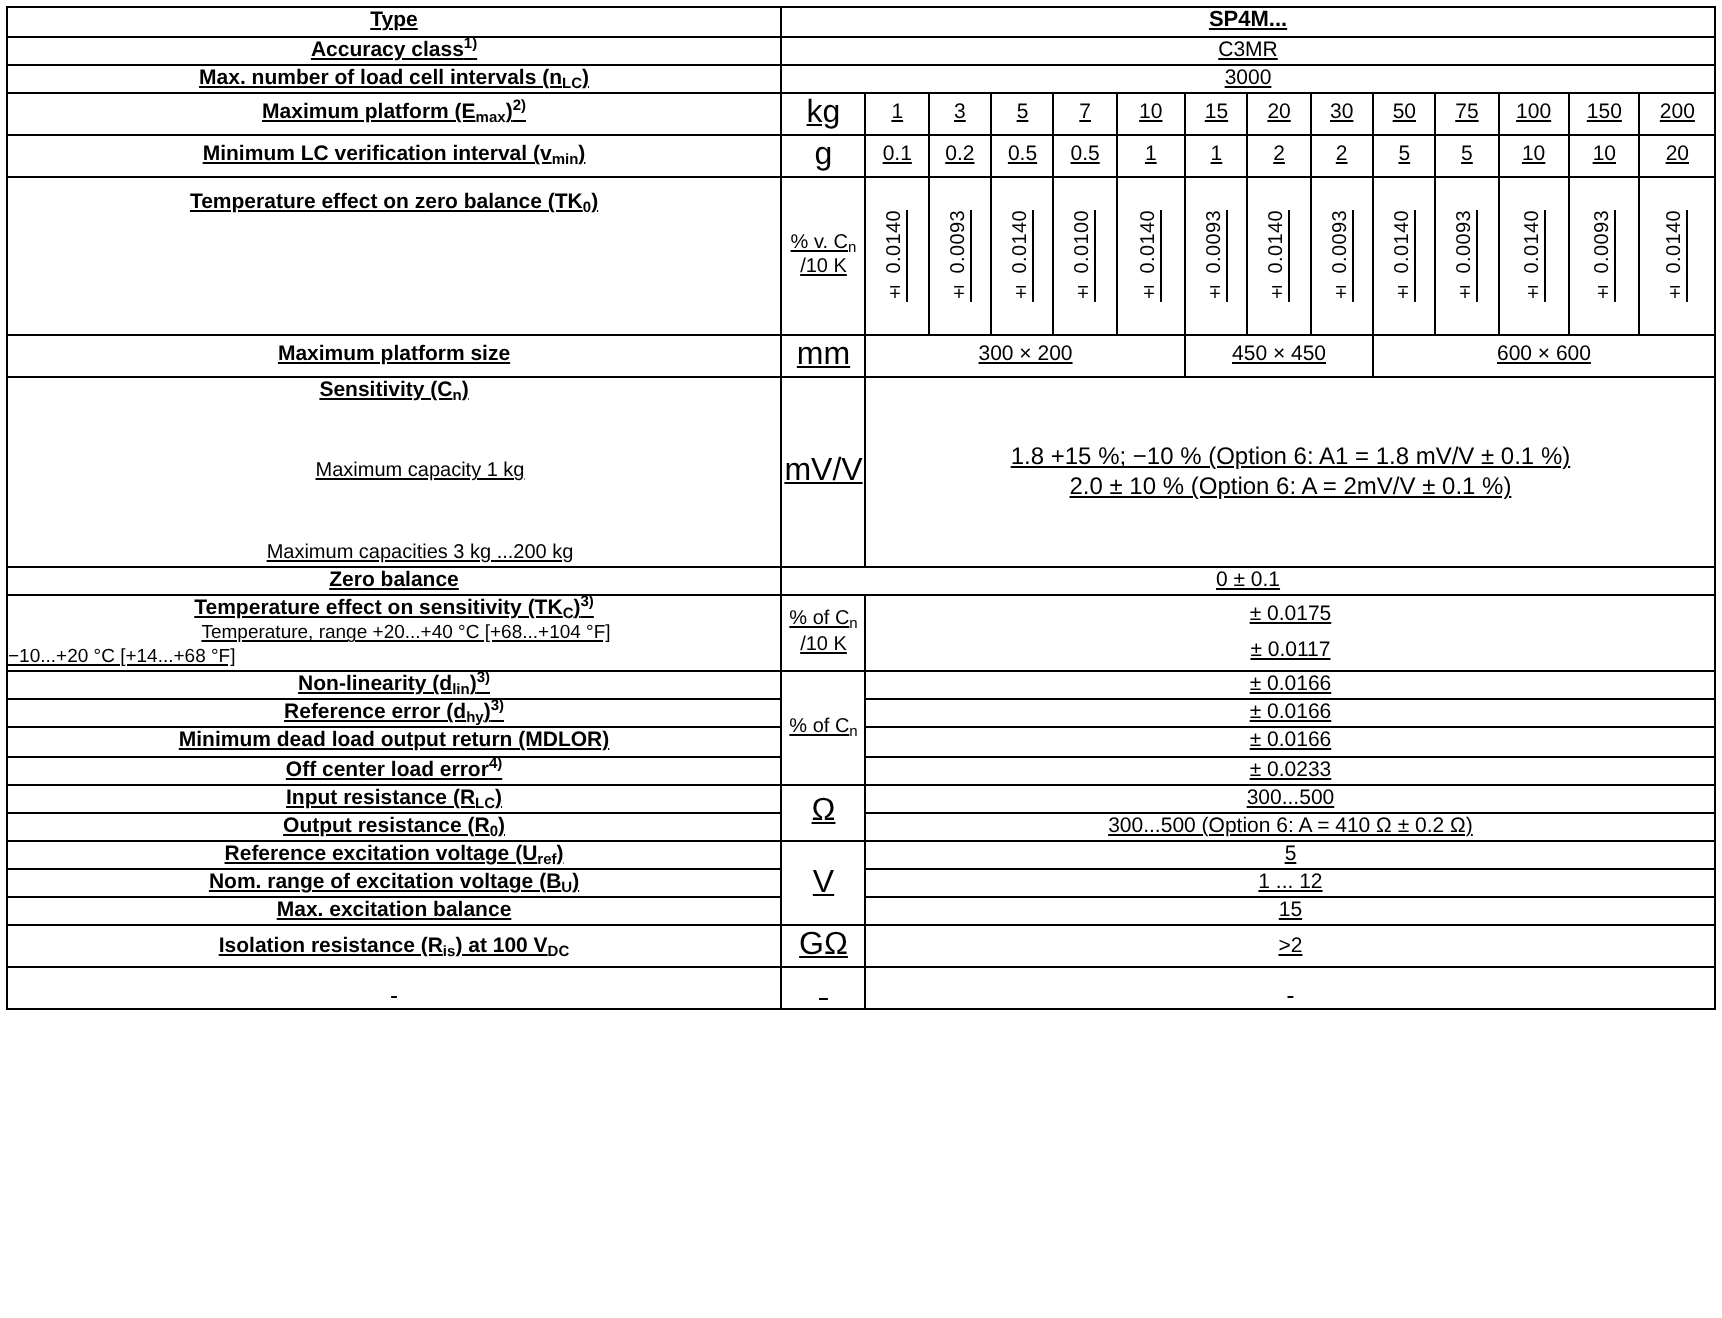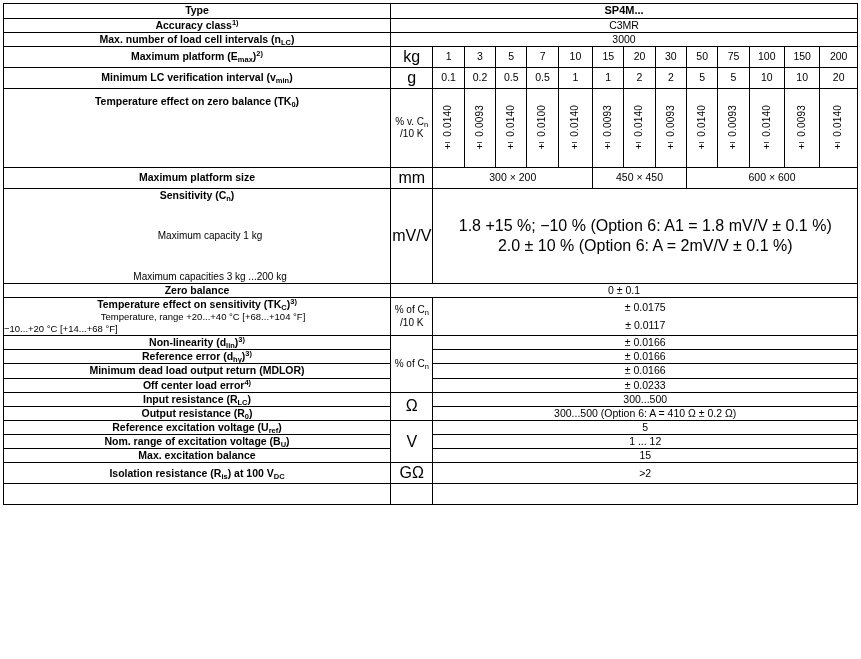--- a/index.html
+++ b/index.html
@@ -10,20 +10,21 @@
   body {
     font-family: "Liberation Sans", sans-serif;
     color: #000000;
   }
   #sheet {
     position: relative;
     width: 861px;
     height: 659px;
     overflow: hidden;
     background: #ffffff;
+    text-decoration: underline;
   }
   table.spec {
     border-collapse: collapse;
     table-layout: fixed;
     width: 855px;
     margin: 3px 0 0 3px;
     font-size: 10.5px;
   }
   table.spec td, table.spec th {
     border: 1px solid #000000;
@@ -75,21 +76,21 @@
   .vert span.rot {
     display: block;
     writing-mode: vertical-rl;
     transform: rotate(180deg);
     white-space: nowrap;
     font-size: 10px;
     margin: 0 auto;
     letter-spacing: 0.2px;
   }
   .twoline {
-    font-size: 16px;
+    font-size: 12px;
     padding: 3px 2px;
     line-height: 1.5;
   }
   .sens-lbl {
     text-align: left;
     padding: 4px 6px 5px 7px;
     font-size: 10.5px;
   }
   .sens-lbl .b {
     font-weight: bold;

